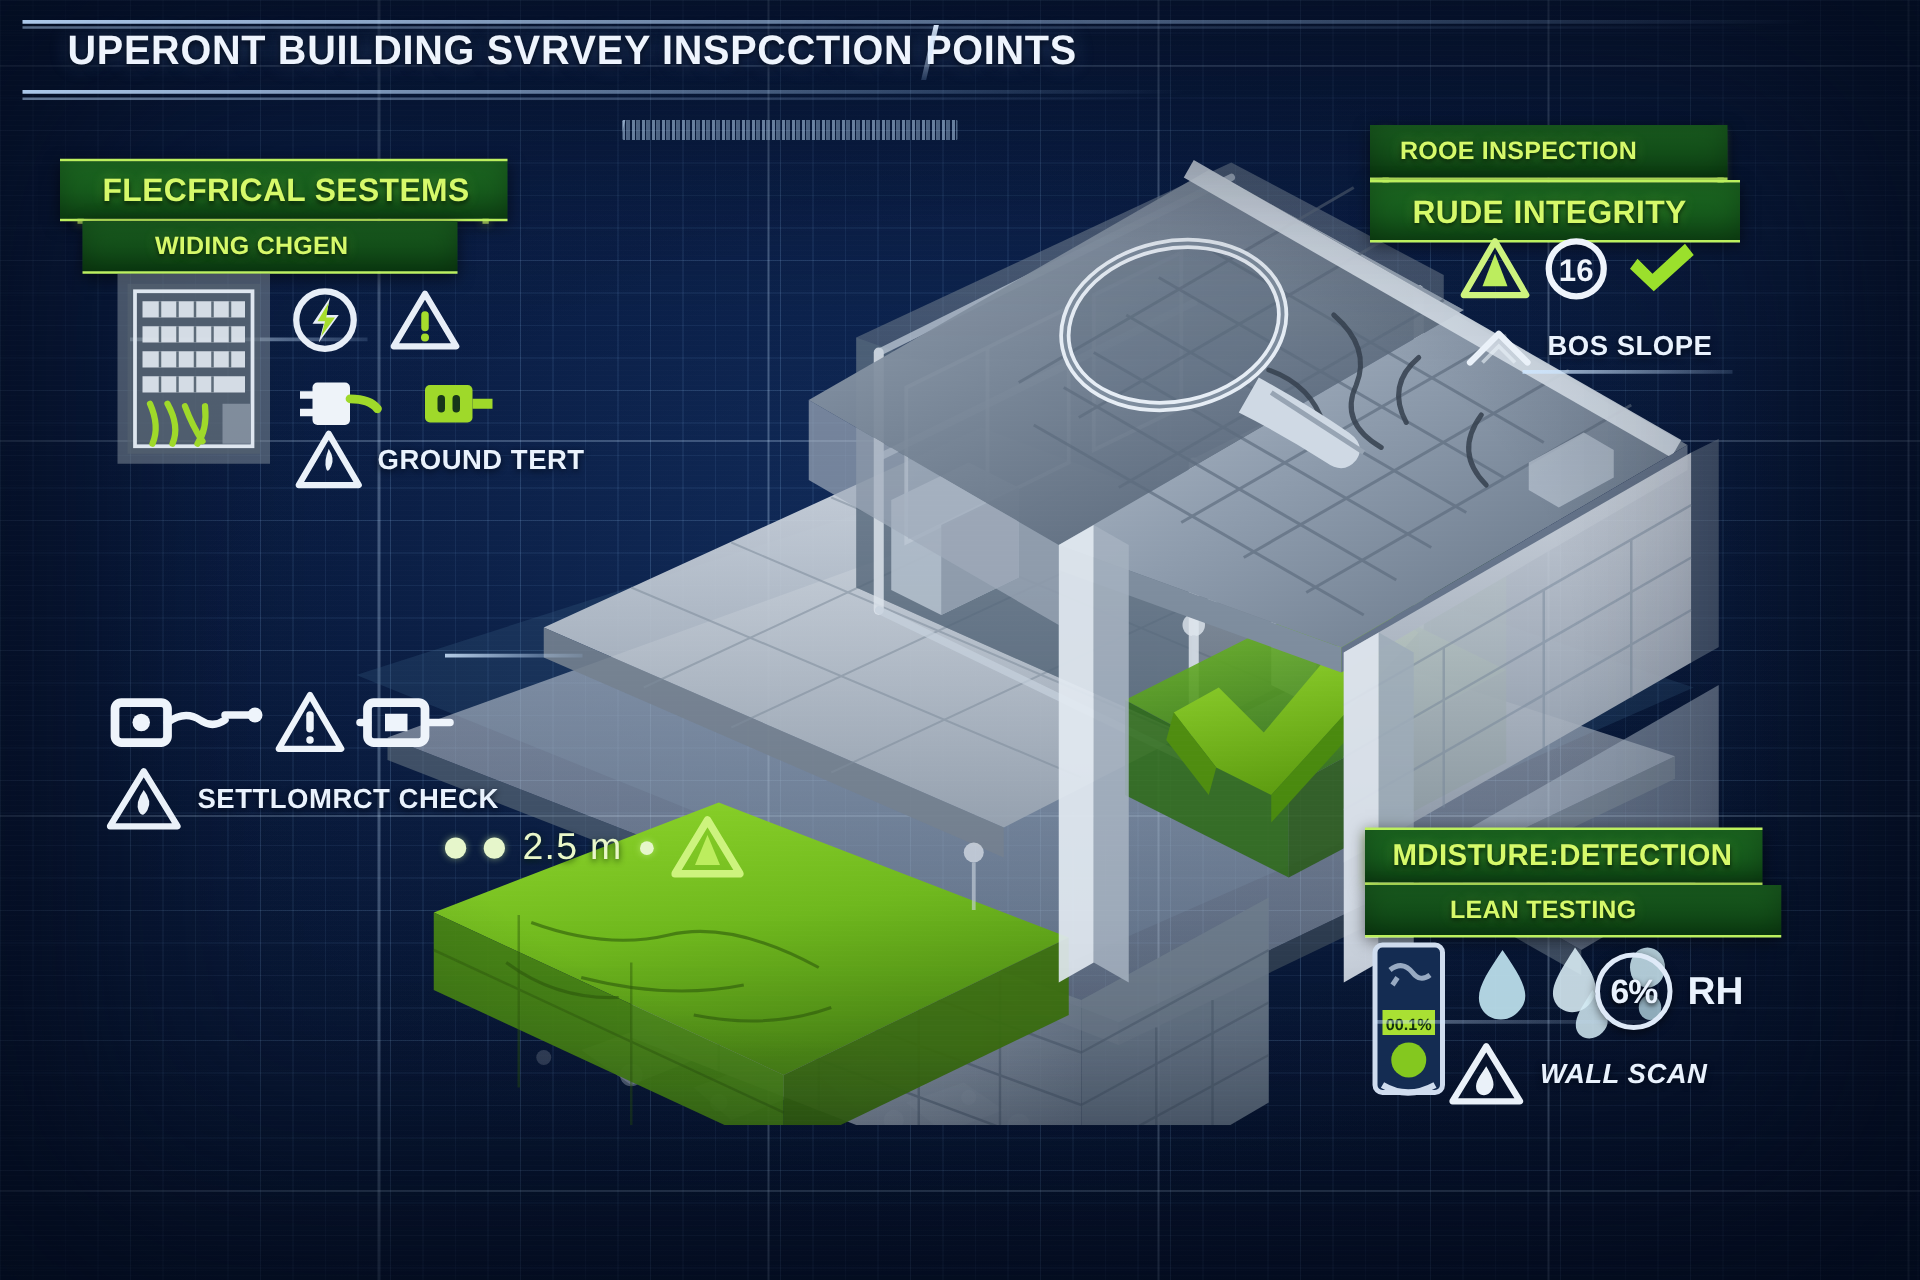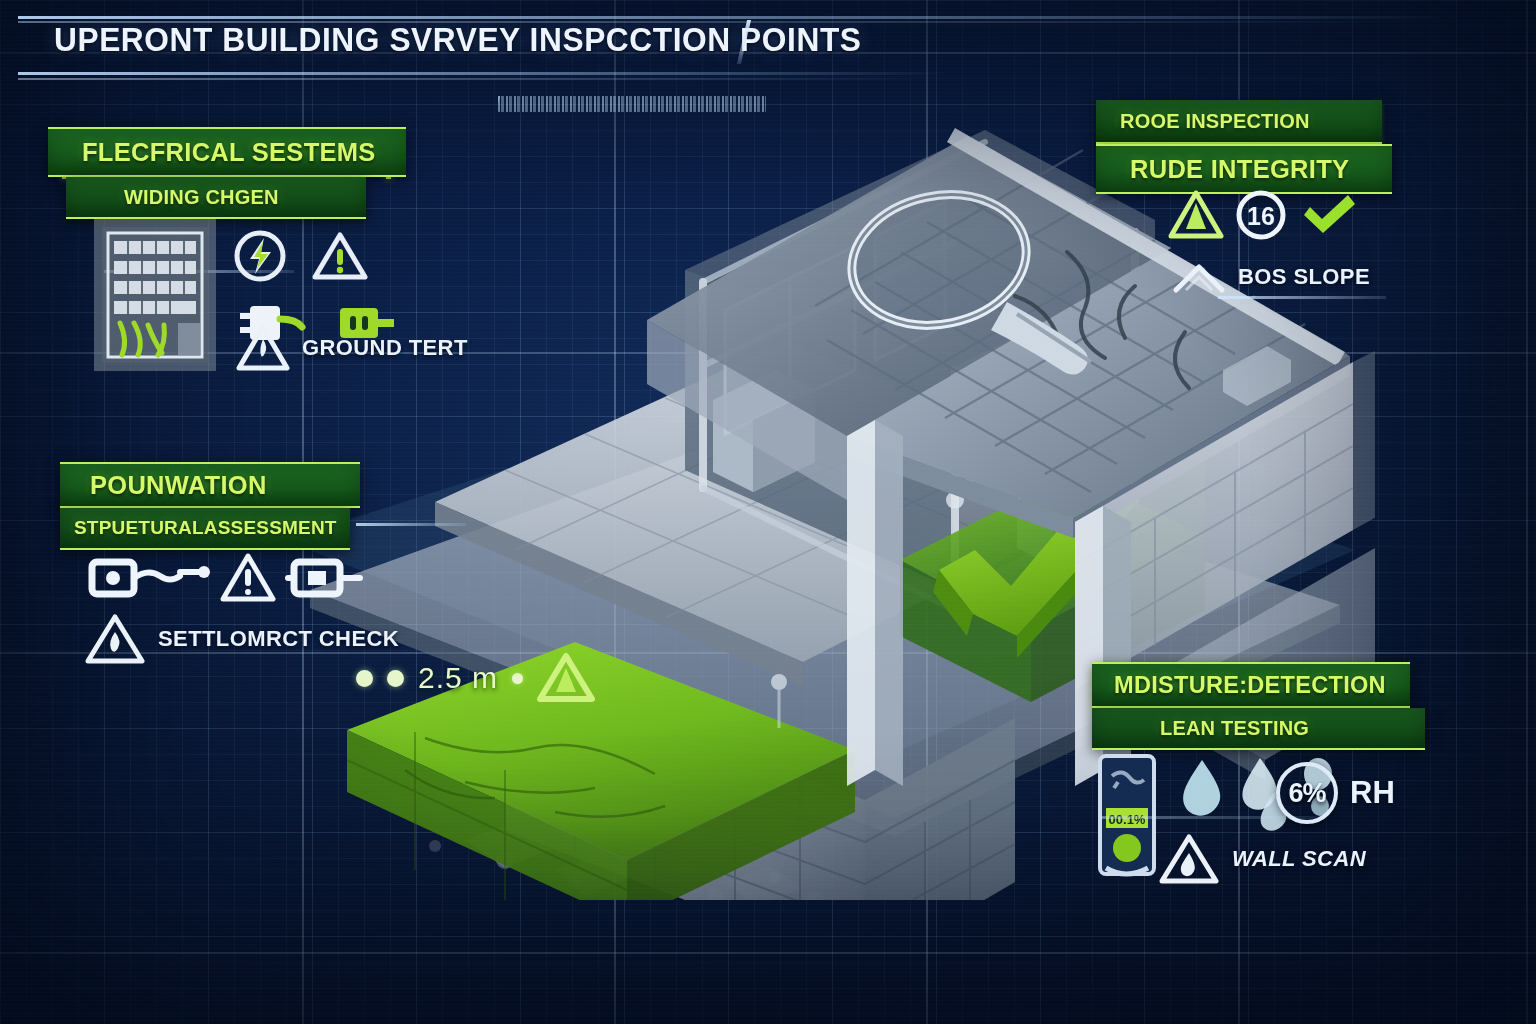--- a/index.html
+++ b/index.html
@@ -436,21 +436,21 @@
       <path d="M44 19 q16 0 22 8" stroke="#9fd92a" stroke-width="7" fill="none" stroke-linecap="round"></path>
     </svg>
     <svg width="66" height="46" viewBox="0 0 66 46">
       <rect x="8" y="8" width="38" height="30" rx="4" fill="#9fd92a"></rect>
       <rect x="18" y="16" width="6" height="14" rx="3" fill="#17361a"></rect>
       <rect x="30" y="16" width="6" height="14" rx="3" fill="#17361a"></rect>
       <rect x="46" y="19" width="16" height="8" fill="#9fd92a"></rect>
     </svg>
   </div>
 
-  <div class="subrow" style="left:236px; top:323px;">
+  <div class="subrow" style="left:236px; top:343px;">
     <svg width="54" height="50" viewBox="0 0 54 50">
       <path d="M27 4 L51 45 L3 45 Z" fill="none" stroke="#eaf1f9" stroke-width="5" stroke-linejoin="round"></path>
       <path d="M27 16 q5 8 2 14 q-3 6 -4 2 q-2 -6 2 -16 Z" fill="#eaf1f9"></path>
     </svg>
     <span class="txt">GROUND TERT</span>
   </div>
 
   <div class="panel" style="left:1096px; top:100px; width:296px;">
     <div class="bracket" style="left:10px; top:4px; height:48px;"></div>
     <div class="bracket" style="left:278px; top:4px; height:48px;"></div>
@@ -478,29 +478,20 @@
 
   <div class="subrow" style="left:1172px; top:257px;">
     <svg width="54" height="40" viewBox="0 0 54 40">
       <path d="M4 33 L27 10 L50 33" fill="none" stroke="#eaf1f9" stroke-width="5" stroke-linejoin="round" stroke-linecap="round"></path>
       <path d="M14 33 L27 20 L40 33" fill="none" stroke="#eaf1f9" stroke-width="3" opacity=".6"></path>
     </svg>
     <span class="txt">BOS SLOPE</span>
   </div>
   <div class="rule" style="left:1218px; top:296px; width:168px;"></div>
 
-  <div class="panel" style="left:60px; top:462px; width:300px;">
-    <div class="bracket" style="left:282px; top:4px; height:44px;"></div>
-    <div class="bar main" style="height:46px; padding-left:30px;">
-      <span>POUNWATION</span>
-    </div>
-    <div class="bar sub" style="height:42px; width:290px; padding-left:14px; border-bottom:2px solid #bcf05e;">
-      <span style="font-size:19px;">STPUETURALASSESSMENT</span>
-    </div>
-  </div>
   <div class="rule" style="left:356px; top:523px; width:110px;"></div>
 
   <div class="iconrow" style="left:88px; top:550px; gap:8px;">
     <svg width="124" height="56" viewBox="0 0 124 56">
       <rect x="4" y="12" width="42" height="32" rx="5" fill="none" stroke="#eef4fb" stroke-width="7"></rect>
       <circle cx="25" cy="28" r="7" fill="#eef4fb"></circle>
       <path d="M46 28 q14 -10 26 -2 q10 7 20 0" stroke="#eef4fb" stroke-width="6" fill="none" stroke-linecap="round"></path>
       <path d="M92 22 L112 22" stroke="#eef4fb" stroke-width="6" stroke-linecap="round"></path>
       <circle cx="116" cy="22" r="6" fill="#eef4fb"></circle>
     </svg>

